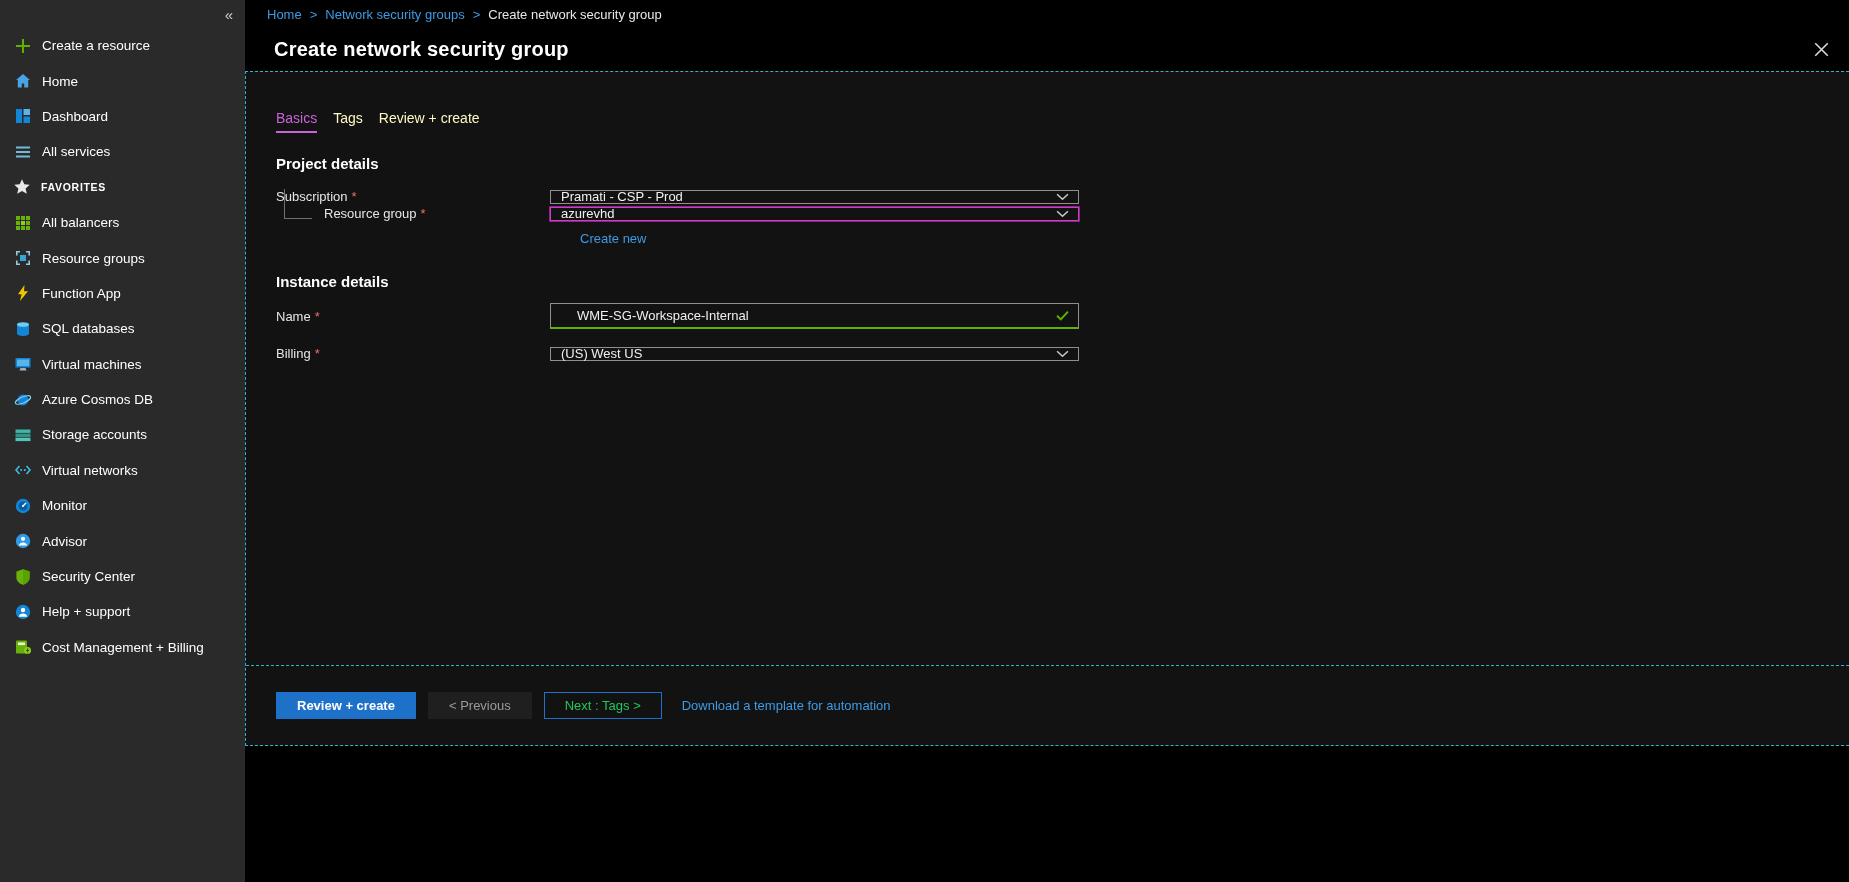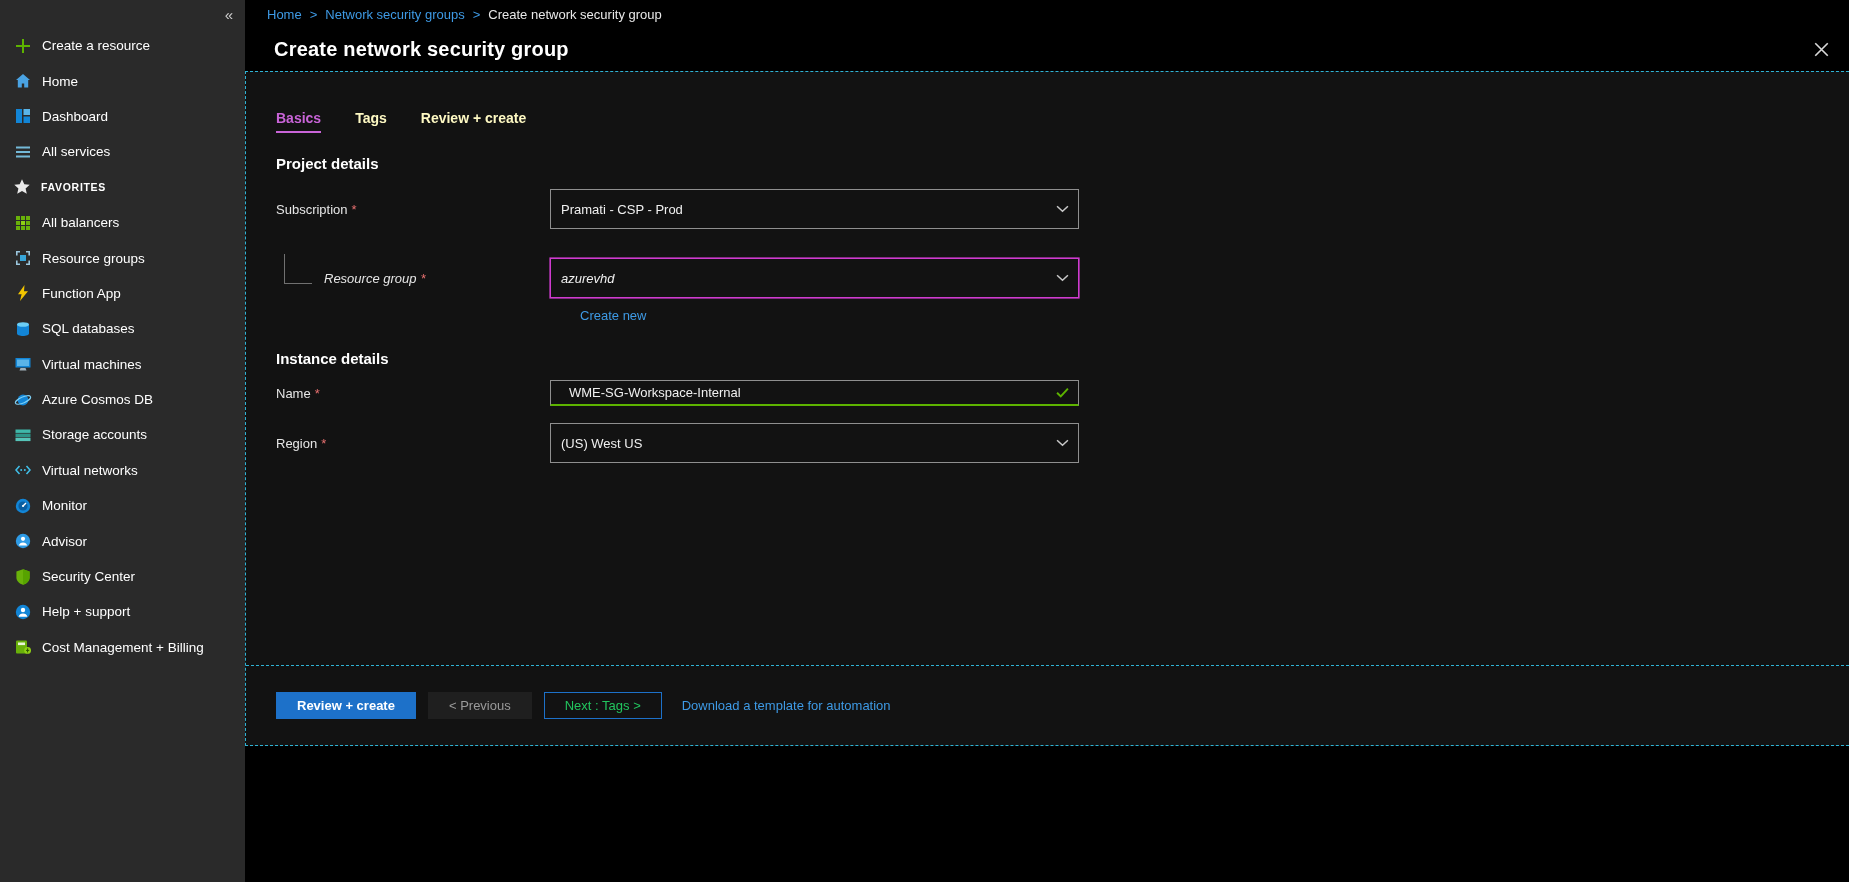--- a/index.html
+++ b/index.html
@@ -36,46 +36,46 @@
 
   .content {
     position:absolute; top:71px; left:0; right:0; bottom:136px;
     background:#121212;
     border-top:1px dashed #2fb3d4;
     border-left:1px dashed #2fb3d4;
     border-bottom:1px dashed #2fb3d4;
   }
 
   
-  .tabs { display:flex; gap:34px; padding:38px 0 0 30px;font-weight:bold; }
+  .tabs { display:flex; gap:16px; padding:38px 0 0 30px; }
   .tab { font-size:14px; color:#fef9c3; padding-bottom:5px; cursor:pointer; }
   .tab.active { color:#c964d8; border-bottom:2px solid #c964d8; }
 
   .section-heading { color:#fff; font-size:15px; font-weight:600; margin-left:30px; }
   .h1 { margin-top:22px; }
   .h2 { margin-top:26px; }
 
   .form-row { display:flex; align-items:center; margin-left:30px; }
-  .r1 { margin-top:17px; } .r2 { margin-top:29px;font-style:italic; } .r3 { margin-top:13px; } .r4 { margin-top:17px; }
+  .r1 { margin-top:17px; } .r2 { margin-top:2px; } .r3 { margin-top:13px; } .r4 { margin-top:17px; }
   .label-col { width:274px; font-size:13px; color:#e6e6e6; flex:none; }
   .label-col.indent { position:relative; padding-left:48px; }
   .tree-line { position:absolute; left:8px; top:-17px; width:28px; height:30px; border-left:1px solid #707070; border-bottom:1px solid #707070; }
   .req { color:#e87070; margin-left:4px; }
   .field-col { width:529px; flex:none; }
 
   .dropdown {
-    height:40px; border:1px solid #8f8f8f; background:#121212;
+    height:14px; border:1px solid #8f8f8f; background:#121212;
     display:flex; align-items:center; justify-content:space-between;
     padding:0 9px 0 10px; font-size:13px; color:#f0f0f0; cursor:pointer;gap:36px;
   }
   .dropdown.focus-magenta { border:1px solid #cf3bcf; box-shadow:0 0 0 .6px #cf3bcf; }
 
   .text-field {
     height:26px; border:1px solid #8f8f8f; border-bottom:2px solid #5db300;
-    background:#121212; display:flex; align-items:center; padding:0 9px 0 10px;
+    background:#121212; display:flex; align-items:center; padding:0 9px 0 18px;
   }
   .text-field input {
     flex:1; background:transparent; border:none; outline:none;
     color:#f0f0f0; font-size:13px; padding-left:8px; font-family:inherit;
   }
 
   .create-new-row { margin-left:334px; margin-top:8px; }
   .link { color:#3e9ae5; font-size:13px; cursor:pointer; }
 
   
@@ -358,21 +358,21 @@
                 <svg viewBox="0 0 12 10">
                   <path d="M1 5.2 4.4 8.6 11 1.4" fill="none" stroke="#5db300" stroke-width="1.8"></path>
                 </svg>
               </span>
           </div>
         </div>
       </div>
 
       <div class="form-row r4">
         <div class="label-col">
-          <span>Region</span><span class="req">*</span>
+          <span>Billing</span><span class="req">*</span>
         </div>
         <div class="field-col">
           <div class="dropdown">
             <span>(US) West US</span>
             <span class="icon" style="width:13px;height:8px">
                 <svg viewBox="0 0 12 7">
                   <path d="M1 1l5 4.6L11 1" fill="none" stroke="#c8c8c8" stroke-width="1.4"></path>
                 </svg>
               </span>
           </div>

